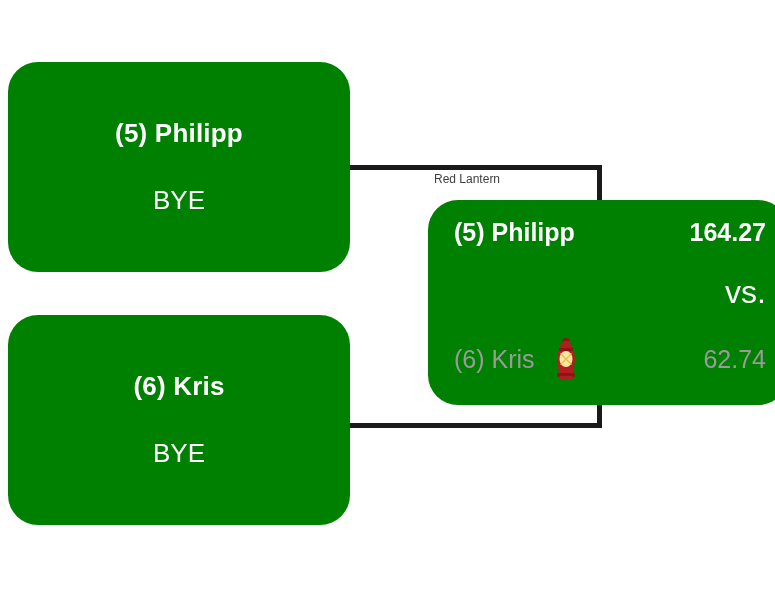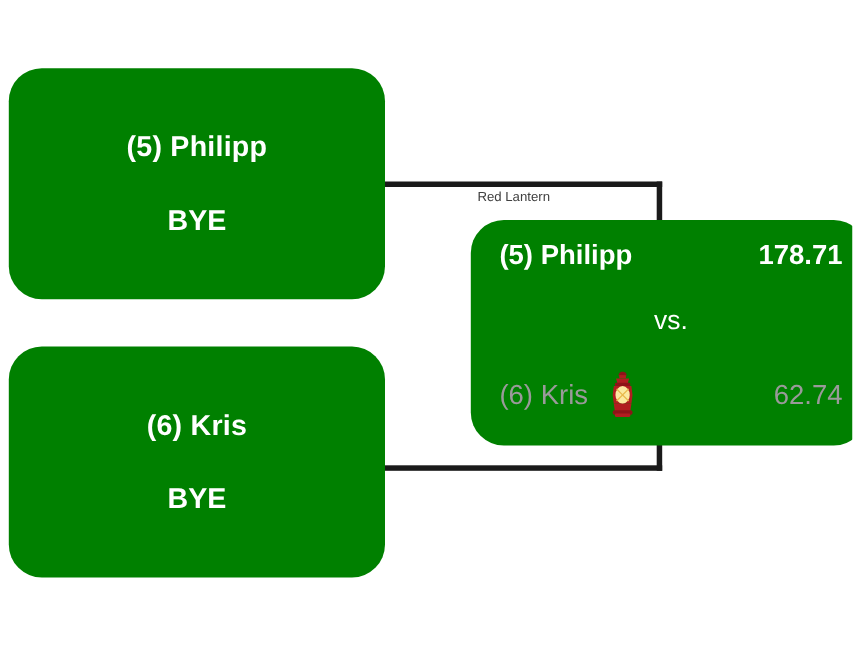--- a/index.html
+++ b/index.html
@@ -63,21 +63,21 @@
   .seed-name {
     color: #ffffff;
     font-weight: bold;
     font-size: 26px;
     letter-spacing: 0.2px;
     margin-bottom: 36px;
     text-align: center;
   }
   .seed-status {
     color: #ffffff;
-    font-weight: bold;
+    font-weight: normal;
     font-size: 26px;
     text-align: center;
   }
 
   
   #match-box {
     position: absolute;
     left: 428px;
     top: 200px;
     width: 360px;
@@ -113,23 +113,23 @@
   .loser .competitor-name,
   .loser .competitor-score {
     color: #9a9a9a;
     font-weight: normal;
   }
   #match-row-winner { margin-top: 4px; }
   #match-row-loser  { margin-bottom: 10px; }
 
   .vs-separator {
     color: #ffffff;
-    font-size: 24px;
+    font-size: 32px;
     font-weight: normal;
-    text-align: center;
+    text-align: right;
     width: 312px;
   }
 
   .award-icon {
     width: 34px;
     height: 44px;
     margin-left: 14px;
     margin-right: 6px;
     flex: 0 0 auto;
     display: block;
@@ -153,21 +153,21 @@
 
   <div class="seed-box" id="seed-box-bottom">
     <div class="seed-name">(6) Kris</div>
     <div class="seed-status">BYE</div>
   </div>
 
   <div id="match-box">
 
     <div class="match-row winner" id="match-row-winner">
       <span class="competitor-name">(5) Philipp</span>
-      <span class="competitor-score">178.71</span>
+      <span class="competitor-score">164.27</span>
     </div>
 
     <div class="vs-separator">vs.</div>
 
     <div class="match-row loser" id="match-row-loser">
       <span class="competitor-name">(6) Kris</span>
 
       <svg class="award-icon" viewBox="0 0 34 44">
 
         <path d="M17 1 C14 1 13 3 13.5 5 L20.5 5 C21 3 20 1 17 1 Z" fill="#8e1418"></path>

